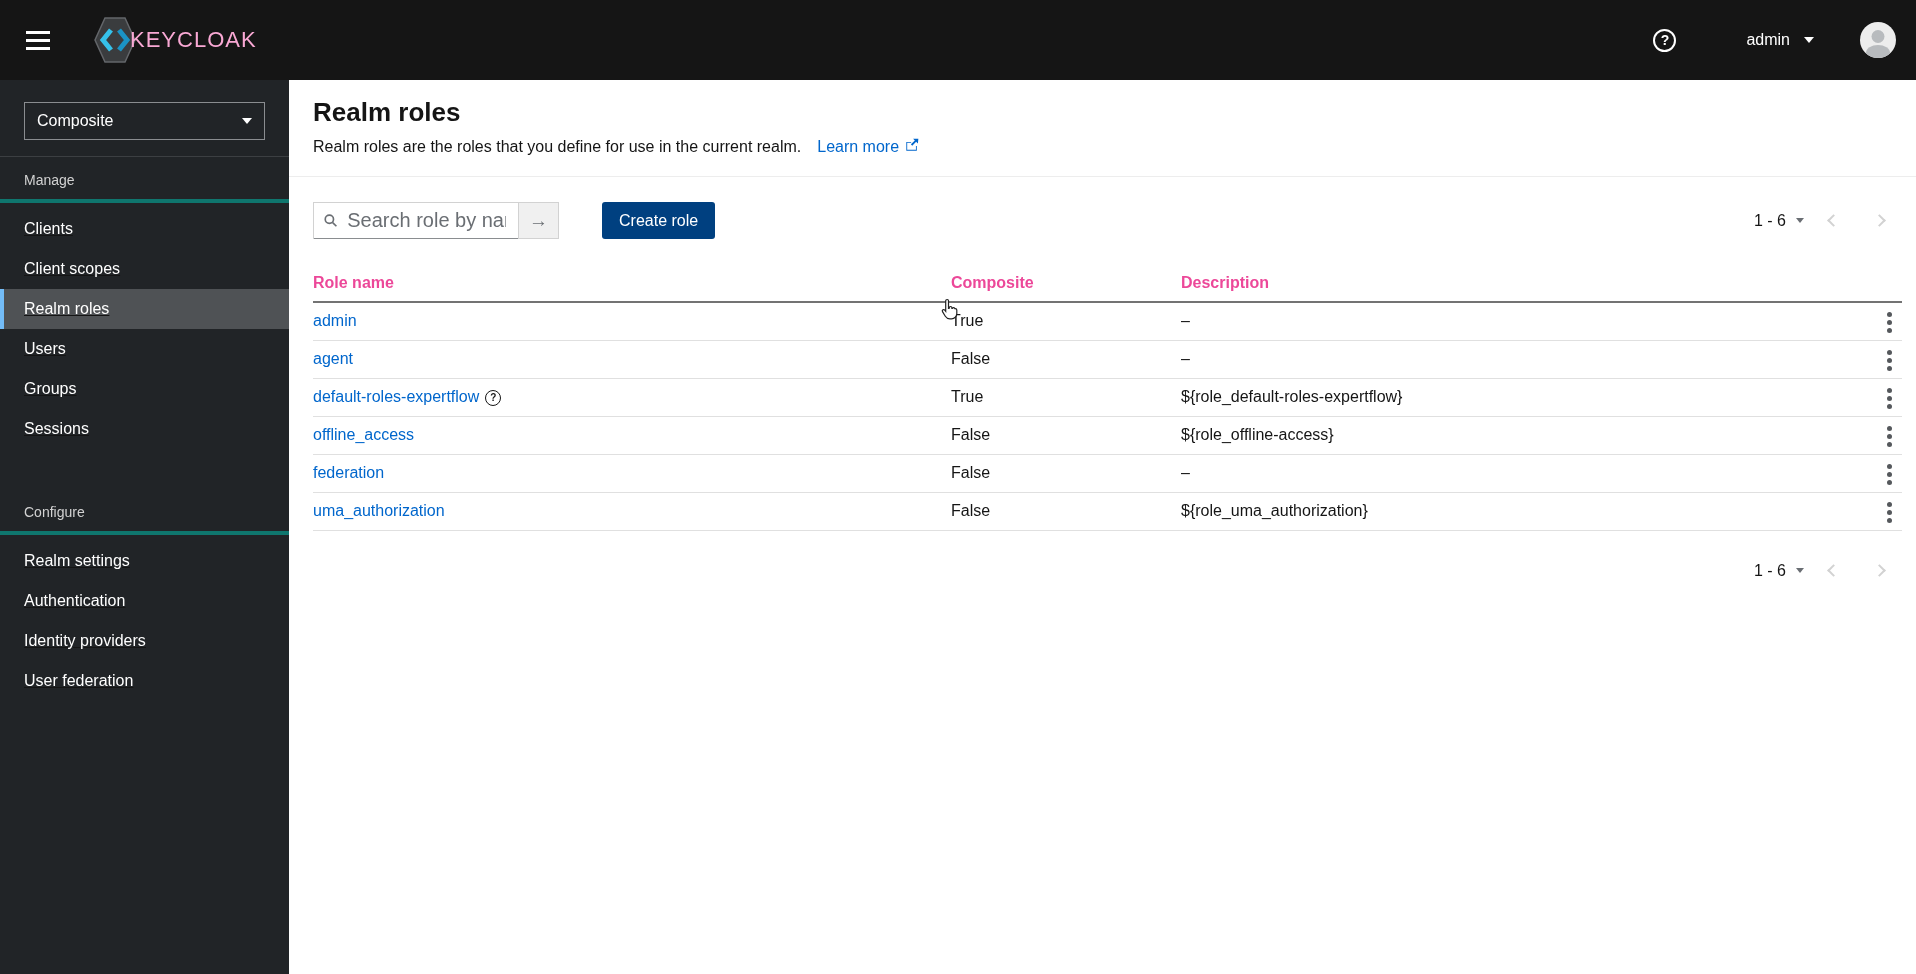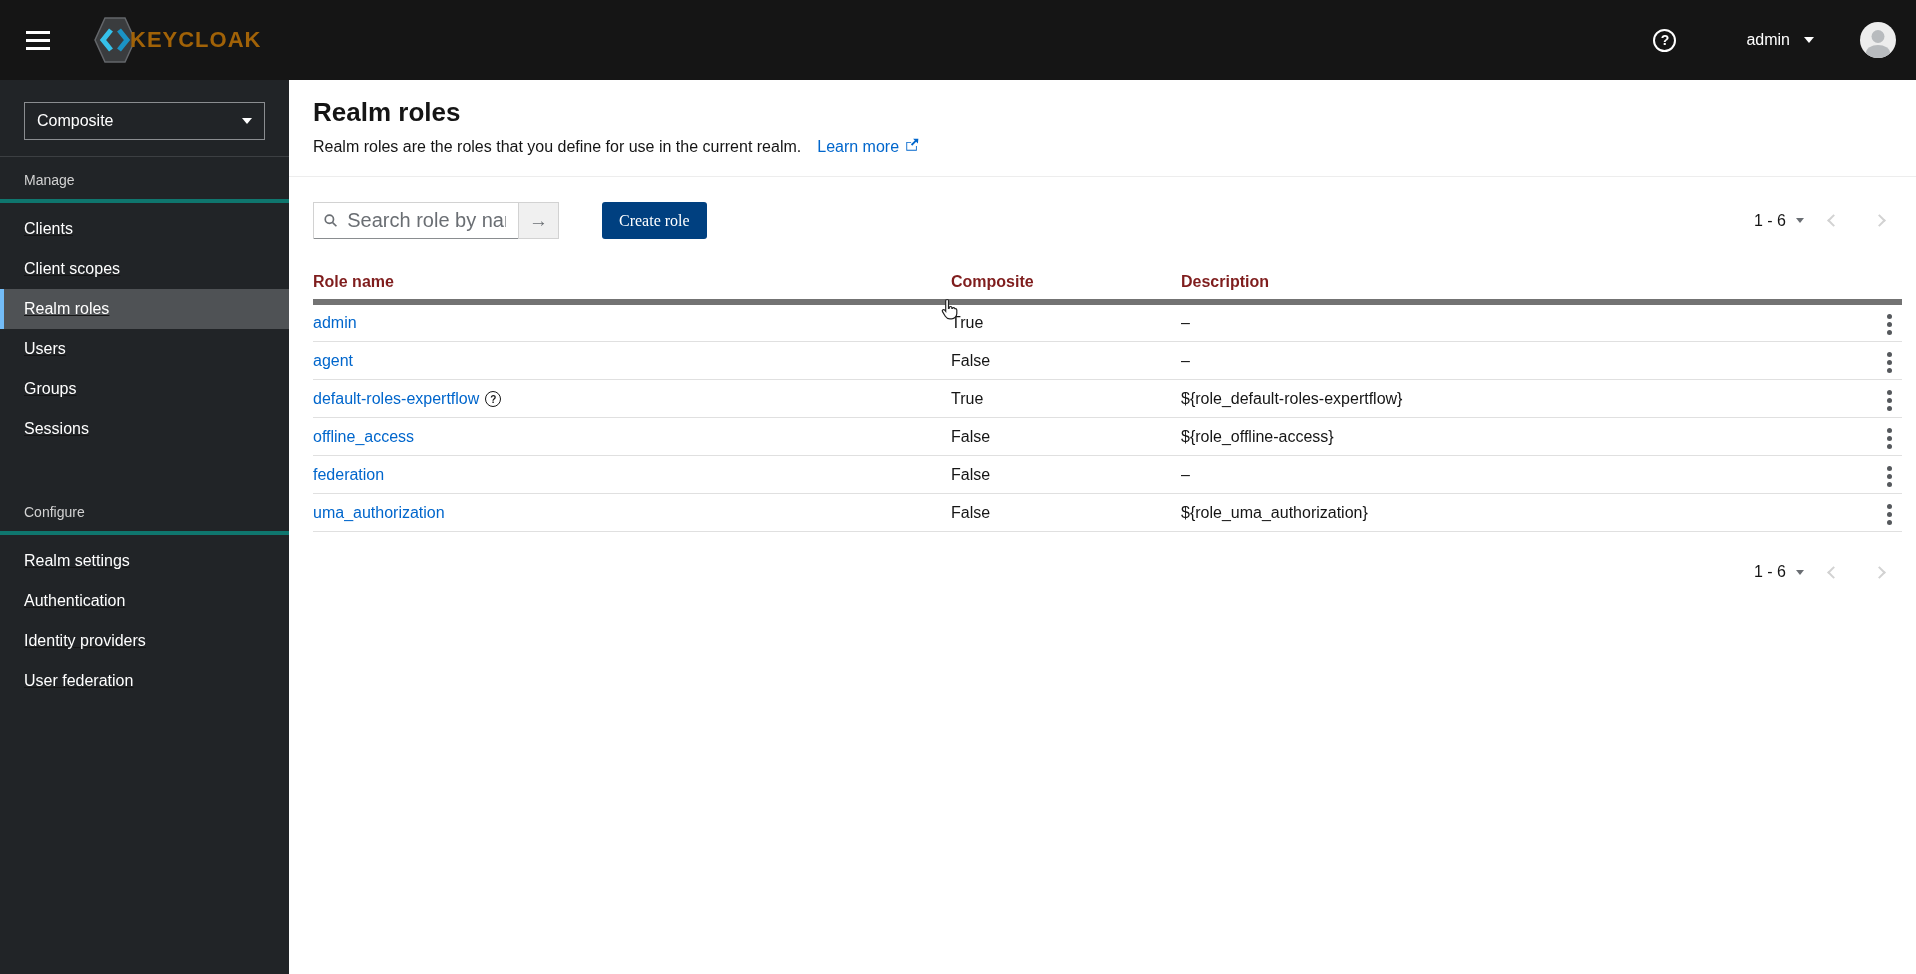--- a/index.html
+++ b/index.html
@@ -9,21 +9,21 @@
     font-family:"Liberation Sans", sans-serif;
     background:#ffffff; color:#151515;
   }
   .app { display:flex; flex-direction:column; width:1916px; height:974px; }
 
   
   .topbar { height:80px; background:#151515; display:flex; align-items:center; flex-shrink:0; padding-left:18px; }
   .hamburger { width:40px; height:40px; background:none; border:none; display:flex; flex-direction:column; justify-content:center; gap:5px; cursor:pointer; padding:8px; }
   .hamburger span { display:block; height:3px; width:24px; background:#ffffff; }
   .brand { display:flex; align-items:center; margin-left:34px; gap:0; }
-  .brand-text { font-size:22px; font-weight:700; letter-spacing:1px; color:#a16207; margin-left:-8px; }
+  .brand-text { font-size:22px; font-weight:400; letter-spacing:1px; color:#f9a8d4; margin-left:-8px; }
   .topbar-right { margin-left:auto; display:flex; align-items:center; padding-right:20px; }
   .help-btn { background:none; border:none; cursor:pointer; margin-right:58px; display:flex; }
   .help-circle-top { width:23px; height:23px; border:2px solid #ffffff; border-radius:50%; color:#ffffff; font-size:14px; font-weight:700; display:flex; align-items:center; justify-content:center; }
   .user-menu { background:none; border:none; cursor:pointer; display:flex; align-items:center; gap:14px; margin-right:40px; color:#ffffff; font-size:16px; font-family:"Liberation Sans",sans-serif; }
   .caret-down { display:inline-block; width:0; height:0; border-left:5px solid transparent; border-right:5px solid transparent; border-top:6px solid #ffffff; }
   .avatar { width:36px; height:36px; border-radius:50%; background:#ededed; position:relative; overflow:hidden; }
   .avatar .head { position:absolute; left:50%; top:8px; transform:translateX(-50%); width:13px; height:13px; border-radius:50%; background:#b8bbbe; }
   .avatar .torso { position:absolute; left:50%; top:23px; transform:translateX(-50%); width:24px; height:16px; border-radius:50% 50% 0 0; background:#b8bbbe; }
 
   
@@ -47,36 +47,36 @@
   .page-sub { margin:10px 0 0; font-size:16px; color:#151515; display:flex; align-items:center; }
   .learn-more { margin-left:16px; color:#0066cc; text-decoration:none; display:inline-flex; align-items:flex-start; gap:6px; }
 
   
   .toolbar { display:flex; align-items:center; margin:25px 14px 0 24px; }
   .search-group { display:flex; width:246px; height:37px; border:1px solid #d2d2d2; background:#fff; }
   .search-input-wrap { flex:1; display:flex; align-items:center; gap:8px; padding:0 10px; border-bottom:1px solid #8a8d90; margin-bottom:-1px; }
   .search-input-wrap input { border:none; outline:none; width:100%; font-size:20px; color:#151515; font-family:"Liberation Sans",sans-serif; }
   .search-input-wrap input::placeholder { color:#6a6e73; }
   .search-submit { width:40px; background:#f0f0f0; border:none; border-left:1px solid #d2d2d2; cursor:pointer; font-size:19px; color:#6a6e73; display:flex; align-items:center; justify-content:center; }
-  .btn-primary { margin-left:43px; height:37px; padding:0 17px; background:#004080; color:#ffffff; border:none; border-radius:3px; font-size:16px; cursor:pointer; font-family:Liberation Serif, serif; }
+  .btn-primary { margin-left:43px; height:37px; padding:0 17px; background:#004080; color:#ffffff; border:none; border-radius:3px; font-size:16px; cursor:pointer; font-family:Liberation Sans, sans-serif; }
 
   
   .pagination { display:flex; align-items:center; }
   .toolbar .pagination { margin-left:auto; }
   .pg-menu { background:none; border:none; cursor:pointer; display:flex; align-items:center; gap:10px; font-size:16px; color:#151515; font-family:"Liberation Sans",sans-serif; }
   .pg-menu .caret-down { border-top-color:#6a6e73; border-left-width:4px; border-right-width:4px; border-top-width:5px; }
   .pg-nav { background:none; border:none; cursor:default; width:46px; height:36px; display:flex; align-items:center; justify-content:center; }
   .chev { display:inline-block; width:9px; height:9px; border-right:2px solid #d2d2d2; border-bottom:2px solid #d2d2d2; }
   .chev-left  { transform:rotate(135deg); }
   .chev-right { transform:rotate(-45deg); }
   .pagination-bottom { justify-content:flex-end; margin:22px 14px 0 24px; }
 
   
   table.roles { border-collapse:collapse; width:calc(100% - 38px); margin:25px 14px 0 24px; table-layout:fixed; }
-  table.roles th { text-align:left; font-size:16px; font-weight:700; color:#7f1d1d; height:38px; padding:0; border-bottom:6px solid #737373; }
+  table.roles th { text-align:left; font-size:16px; font-weight:700; color:#ec4899; height:38px; padding:0; border-bottom:2px solid #737373; }
   table.roles td { font-size:16px; color:#151515; height:38px; padding:0; border-bottom:1px solid #e0e0e0; }
   .role-link { color:#0066cc; text-decoration:none; }
   .help-circle { display:inline-flex; align-items:center; justify-content:center; width:16px; height:16px; border:1.5px solid #151515; border-radius:50%; font-size:10px; font-weight:700; color:#151515; margin-left:6px; vertical-align:1px; cursor:pointer; }
   .kebab-cell { text-align:right; }
   .kebab { background:none; border:none; cursor:pointer; display:inline-flex; flex-direction:column; gap:3px; padding:6px 10px; }
   .kebab .dot { width:5px; height:5px; border-radius:50%; background:#55585c; }
 
   
   .mouse-cursor { position:absolute; left:648px; top:218px; z-index:20; pointer-events:none; }
 </style>

